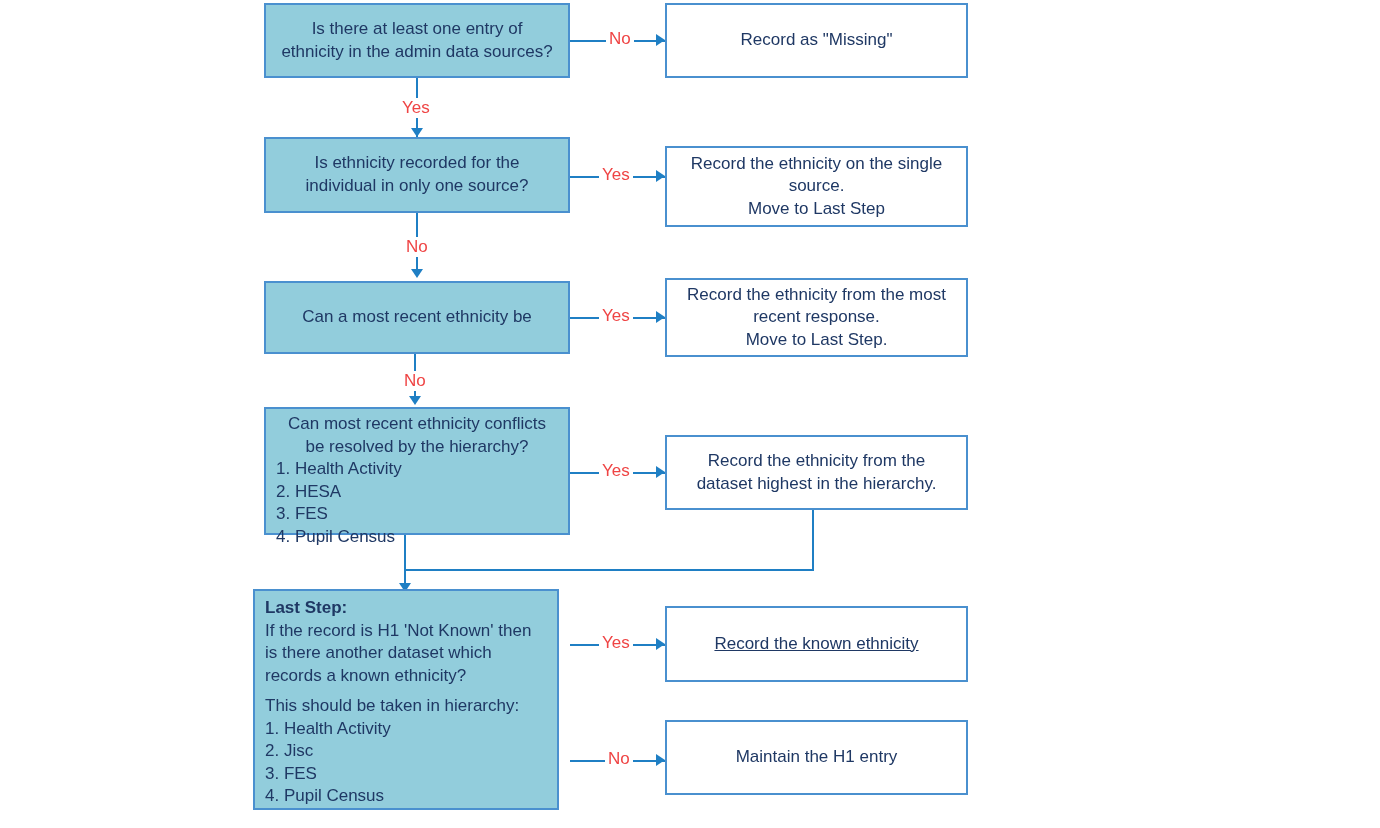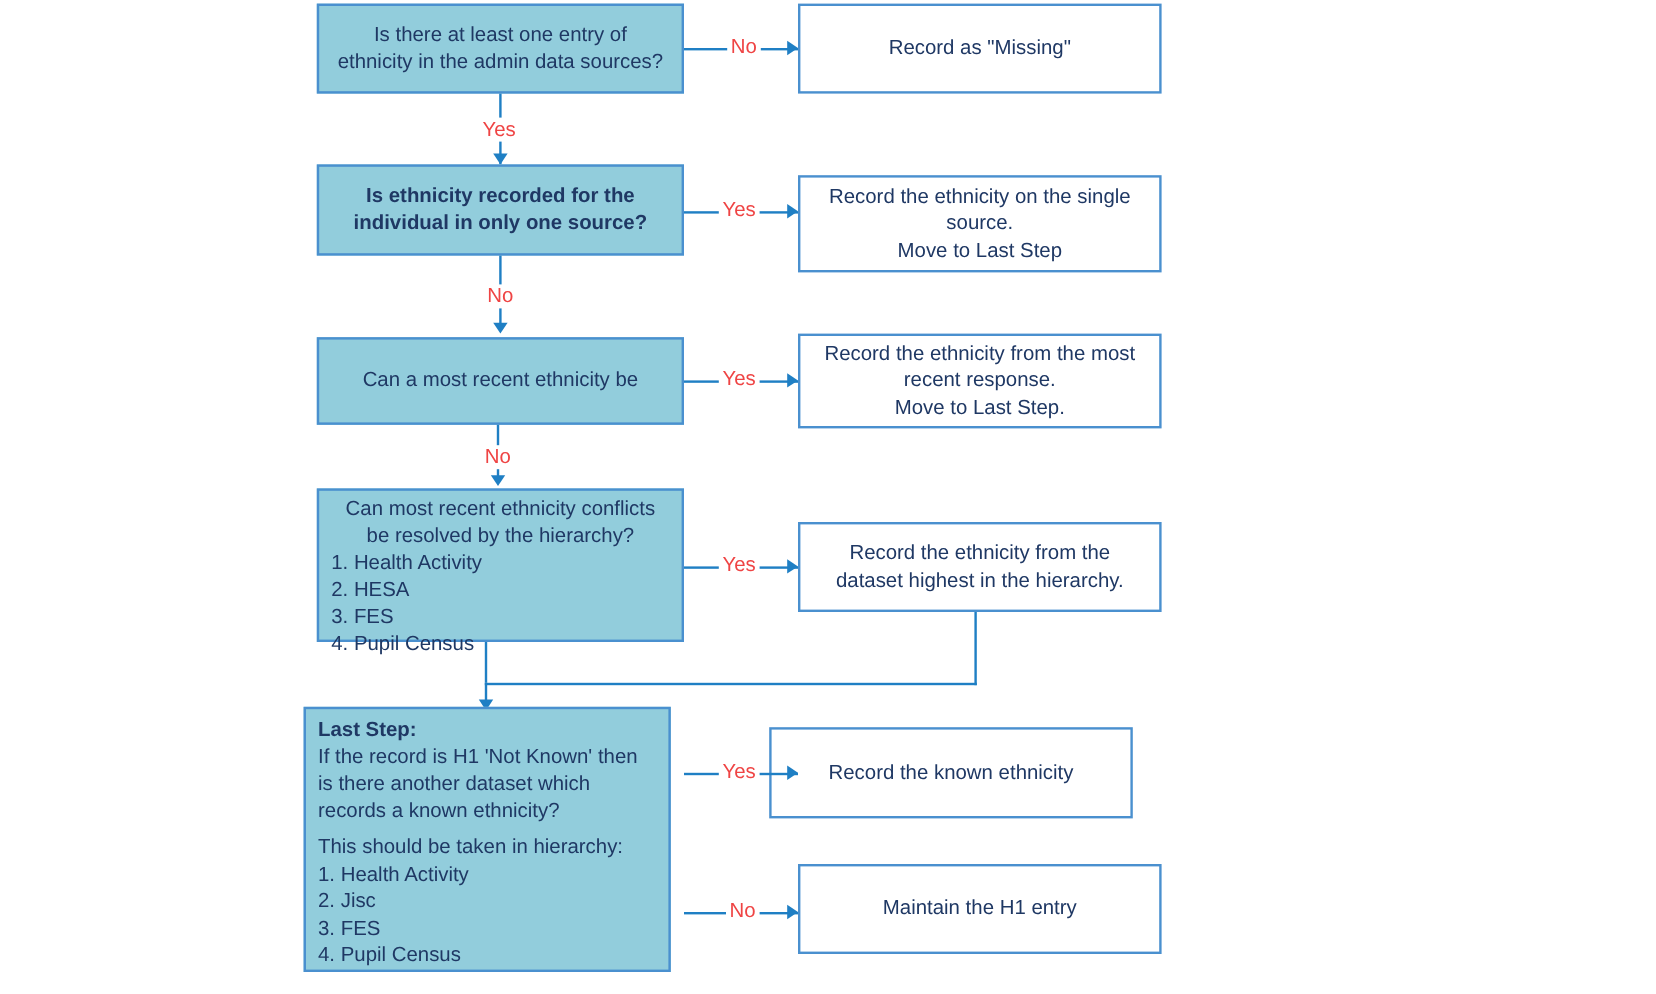--- a/index.html
+++ b/index.html
@@ -99,21 +99,21 @@
   </div>
 
   <div class="line hline" style="left:570px; top:40px; width:95px;"></div>
   <div class="arrow-right" style="left:656px; top:34px;"></div>
   <div class="edge-label" style="left:606px; top:29px;">No</div>
 
   <div class="line vline" style="left:416px; top:78px; height:59px;"></div>
   <div class="arrow-down" style="left:411px; top:128px;"></div>
   <div class="edge-label" style="left:399px; top:98px;">Yes</div>
 
-  <div class="node decision" style="left:264px; top:137px; width:306px; height:76px;font-weight:bold;">
+  <div class="node decision" style="left:264px; top:137px; width:306px; height:76px;">
     <div class="pad">Is ethnicity recorded for the</div>
     <div class="pad">individual in only one source?</div>
   </div>
 
   <div class="node outcome" style="left:665px; top:146px; width:303px; height:81px;">
     <div class="pad">Record the ethnicity on the single</div>
     <div class="pad">source.</div>
     <div class="pad">Move to Last Step</div>
   </div>
 
@@ -174,21 +174,21 @@
     <div class="pad">is there another dataset which</div>
     <div class="pad">records a known ethnicity?</div>
     <div class="spacer"></div>
     <div class="pad">This should be taken in hierarchy:</div>
     <div class="pad">1. Health Activity</div>
     <div class="pad">2. Jisc</div>
     <div class="pad">3. FES</div>
     <div class="pad">4. Pupil Census</div>
   </div>
 
-  <div class="node outcome" style="left:641px; top:606px; width:303px; height:76px;">
+  <div class="node outcome" style="left:665px; top:606px; width:303px; height:76px;text-decoration:underline;">
     <div class="pad">Record the known ethnicity</div>
   </div>
 
   <div class="node outcome" style="left:665px; top:720px; width:303px; height:75px;">
     <div class="pad">Maintain the H1 entry</div>
   </div>
 
   <div class="line hline" style="left:570px; top:644px; width:95px;"></div>
   <div class="arrow-right" style="left:656px; top:638px;"></div>
   <div class="edge-label" style="left:599px; top:633px;">Yes</div>

